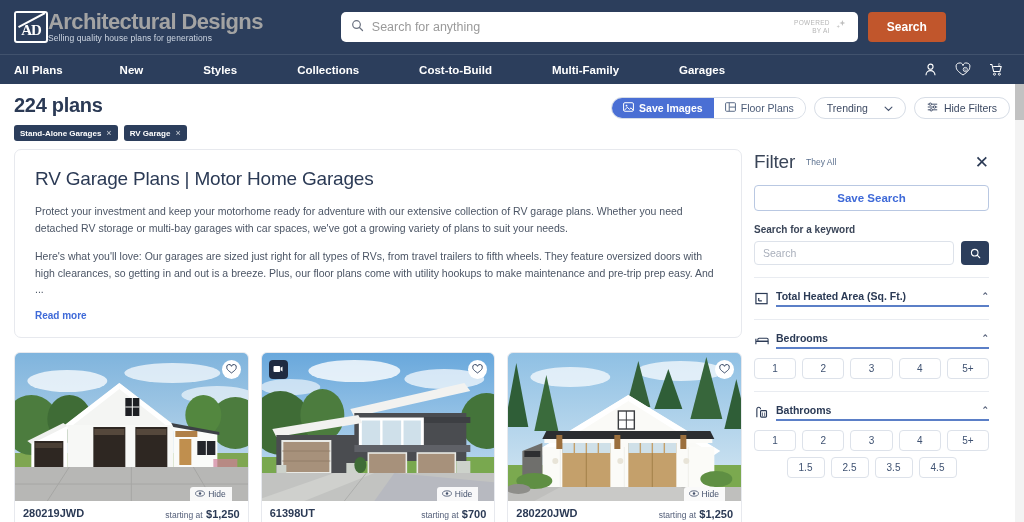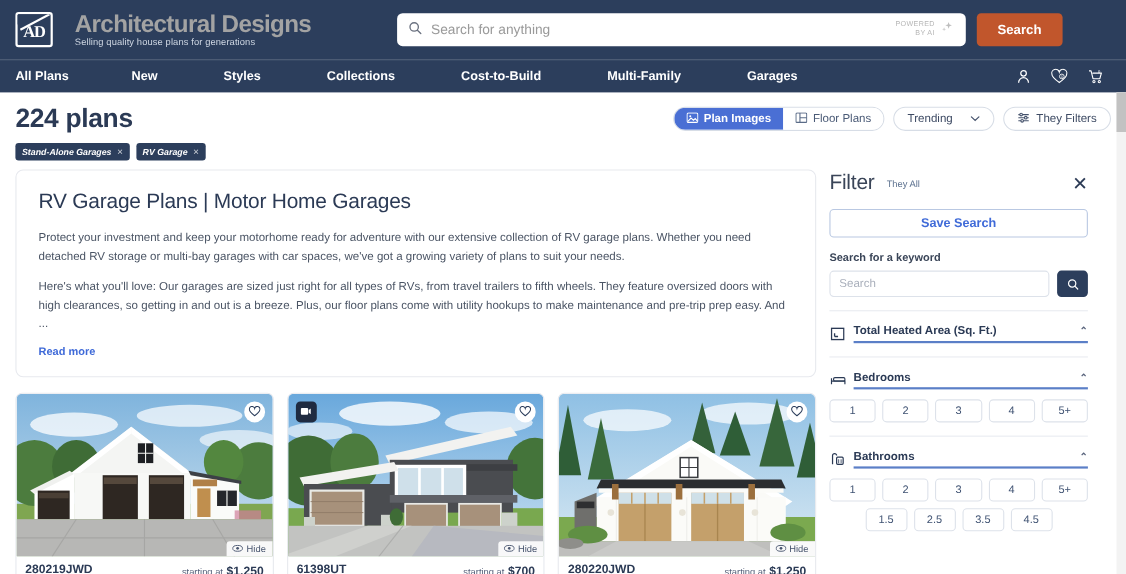--- a/index.html
+++ b/index.html
@@ -13,21 +13,21 @@
 
   
   .topbar {
     background: #2c3e5c;
     height: 54px;
     display: flex;
     align-items: center;
     padding: 0 14px;
     position: relative;
   }
-  .logo-wrap { display: flex; align-items: center; gap: 20px; flex-shrink: 0; }
+  .logo-wrap { display: flex; align-items: center; gap: 0; flex-shrink: 0; }
   .logo-mark {
     width: 34px; height: 32px;
     border: 2px solid #ffffff;
     border-radius: 3px 3px 3px 3px;
     position: relative;
     display: flex; align-items: flex-end; justify-content: center;
     overflow: hidden;
   }
   .logo-mark .roof {
     position: absolute; top: -9px; left: -3px;
@@ -111,29 +111,28 @@
   .nav-icon { cursor: pointer; position: relative; display: flex; }
 
   
   .toolbar {
     padding: 10px 14px 0 14px;
     display: flex;
     align-items: flex-start;
     justify-content: space-between;
     background: #fff;
   }
-  .plans-count { font-size: 24px; font-weight: bold; color: #2b3a55; letter-spacing: -0.3px; }
+  .plans-count { font-size: 20px; font-weight: bold; color: #2b3a55; letter-spacing: -0.3px; }
   .chips { display: flex; gap: 6px; margin-top: 8px; }
   .chip {
     background: #2c3e5c; color: #fff;
     border-radius: 3px; padding: 3px 6px;
     font-size: 8px; font-weight: bold;
     display: flex; align-items: center; gap: 5px;
     cursor: pointer;
-    font-style: italic;
   }
   .chip-x { font-size: 9px; font-weight: normal; opacity: .75; }
 
   .toolbar-right { display: flex; align-items: center; gap: 8px; margin-top: 3px; }
   .seg {
     display: flex; border: 1px solid #d7dde6;
     border-radius: 14px; overflow: hidden; height: 22px; background: #fff;
   }
   .seg-btn {
     display: flex; align-items: center; gap: 5px;
@@ -192,21 +191,21 @@
     background: #fff; display: flex; align-items: center; justify-content: center;
     cursor: pointer; z-index: 4;
   }
   .vidbadge {
     position: absolute; top: 7px; left: 7px;
     width: 19px; height: 19px; border-radius: 4px;
     background: #1f2b41; display: flex; align-items: center; justify-content: center;
     cursor: pointer; z-index: 4;
   }
   .hide-btn {
-    position: absolute; bottom: 0; right: 0;
+    position: absolute; bottom: 0; right: 16px;
     background: rgba(255,255,255,.9);
     font-size: 8.5px; color: #46536d;
     padding: 2px 6px 2px 5px; border-radius: 3px 0 0 0;
     display: flex; align-items: center; gap: 3px; cursor: pointer; z-index: 4;
   }
   .card-meta {
     padding: 6px 8px 7px 8px;
     display: flex; justify-content: space-between; align-items: flex-start;
   }
   .plan-no { font-size: 11px; font-weight: bold; color: #2b3a55; line-height: 1.2; }
@@ -380,21 +379,21 @@
     <div class="toolbar-right">
       <div class="seg">
         <div class="seg-btn active">
           <span>
             <svg width="11" height="10" viewBox="0 0 12 11">
                 <rect x="0.6" y="0.8" width="10.8" height="9.4" rx="1.4" fill="none" stroke="#fff" stroke-width="1.1"></rect>
                 <circle cx="3.8" cy="4" r="1" fill="#fff"></circle>
                 <path d="M1.4 9.2 L4.6 5.8 L7 8 L8.8 6.4 L11 9" fill="none" stroke="#fff" stroke-width="1.1"></path>
               </svg>
           </span>
-          <span>Plan Images</span>
+          <span>Save Images</span>
         </div>
         <div class="seg-btn">
           <span>
             <svg width="11" height="10" viewBox="0 0 12 11">
                 <rect x="0.6" y="0.8" width="10.8" height="9.4" rx="1" fill="none" stroke="#5a6b87" stroke-width="1.1"></rect>
                 <line x1="4.6" y1="0.8" x2="4.6" y2="10.2" stroke="#5a6b87" stroke-width="1.1"></line>
                 <line x1="4.6" y1="5.6" x2="11.4" y2="5.6" stroke="#5a6b87" stroke-width="1.1"></line>
               </svg>
           </span>
           <span>Floor Plans</span>
@@ -414,21 +413,21 @@
         <span>
           <svg width="11" height="10" viewBox="0 0 12 11">
               <line x1="0.8" y1="2.4" x2="11.2" y2="2.4" stroke="#46536d" stroke-width="1.1"></line>
               <line x1="0.8" y1="5.5" x2="11.2" y2="5.5" stroke="#46536d" stroke-width="1.1"></line>
               <line x1="0.8" y1="8.6" x2="11.2" y2="8.6" stroke="#46536d" stroke-width="1.1"></line>
               <circle cx="3.6" cy="2.4" r="1.3" fill="#fff" stroke="#46536d" stroke-width="1.1"></circle>
               <circle cx="8.2" cy="5.5" r="1.3" fill="#fff" stroke="#46536d" stroke-width="1.1"></circle>
               <circle cx="4.6" cy="8.6" r="1.3" fill="#fff" stroke="#46536d" stroke-width="1.1"></circle>
             </svg>
         </span>
-        <span>They Filters</span>
+        <span>Hide Filters</span>
       </div>
     </div>
   </div>
 
   <div class="content">
 
     <div class="left-col">
 
       <div class="intro-card">
         <div class="intro-title">RV Garage Plans | Motor Home Garages</div>

